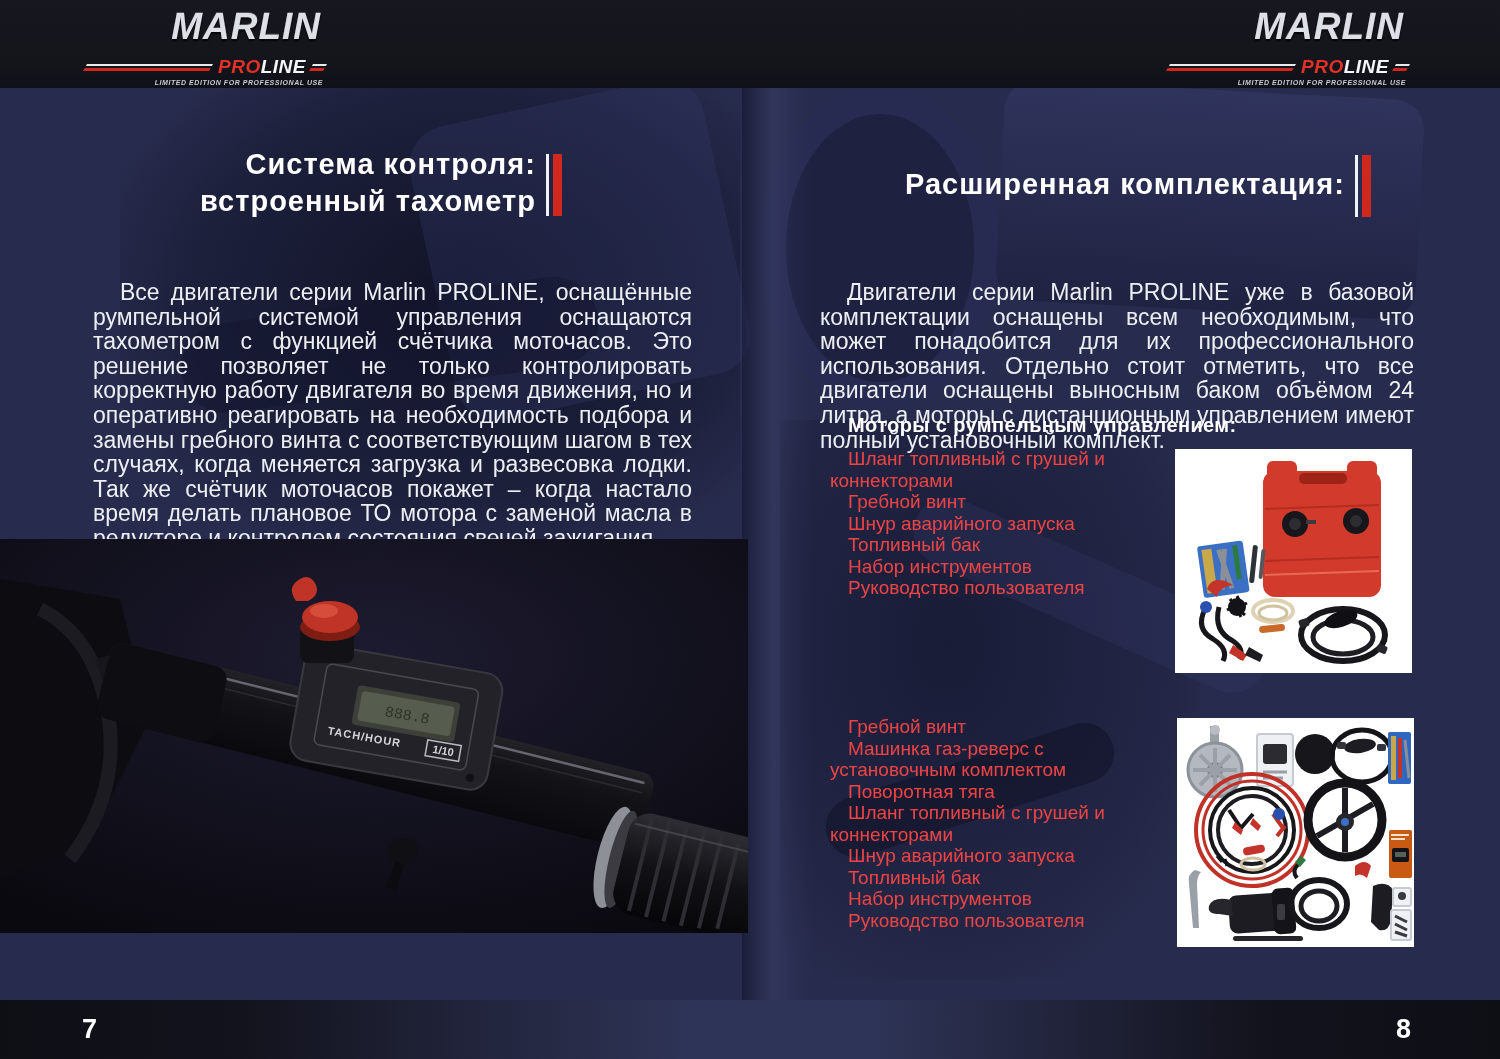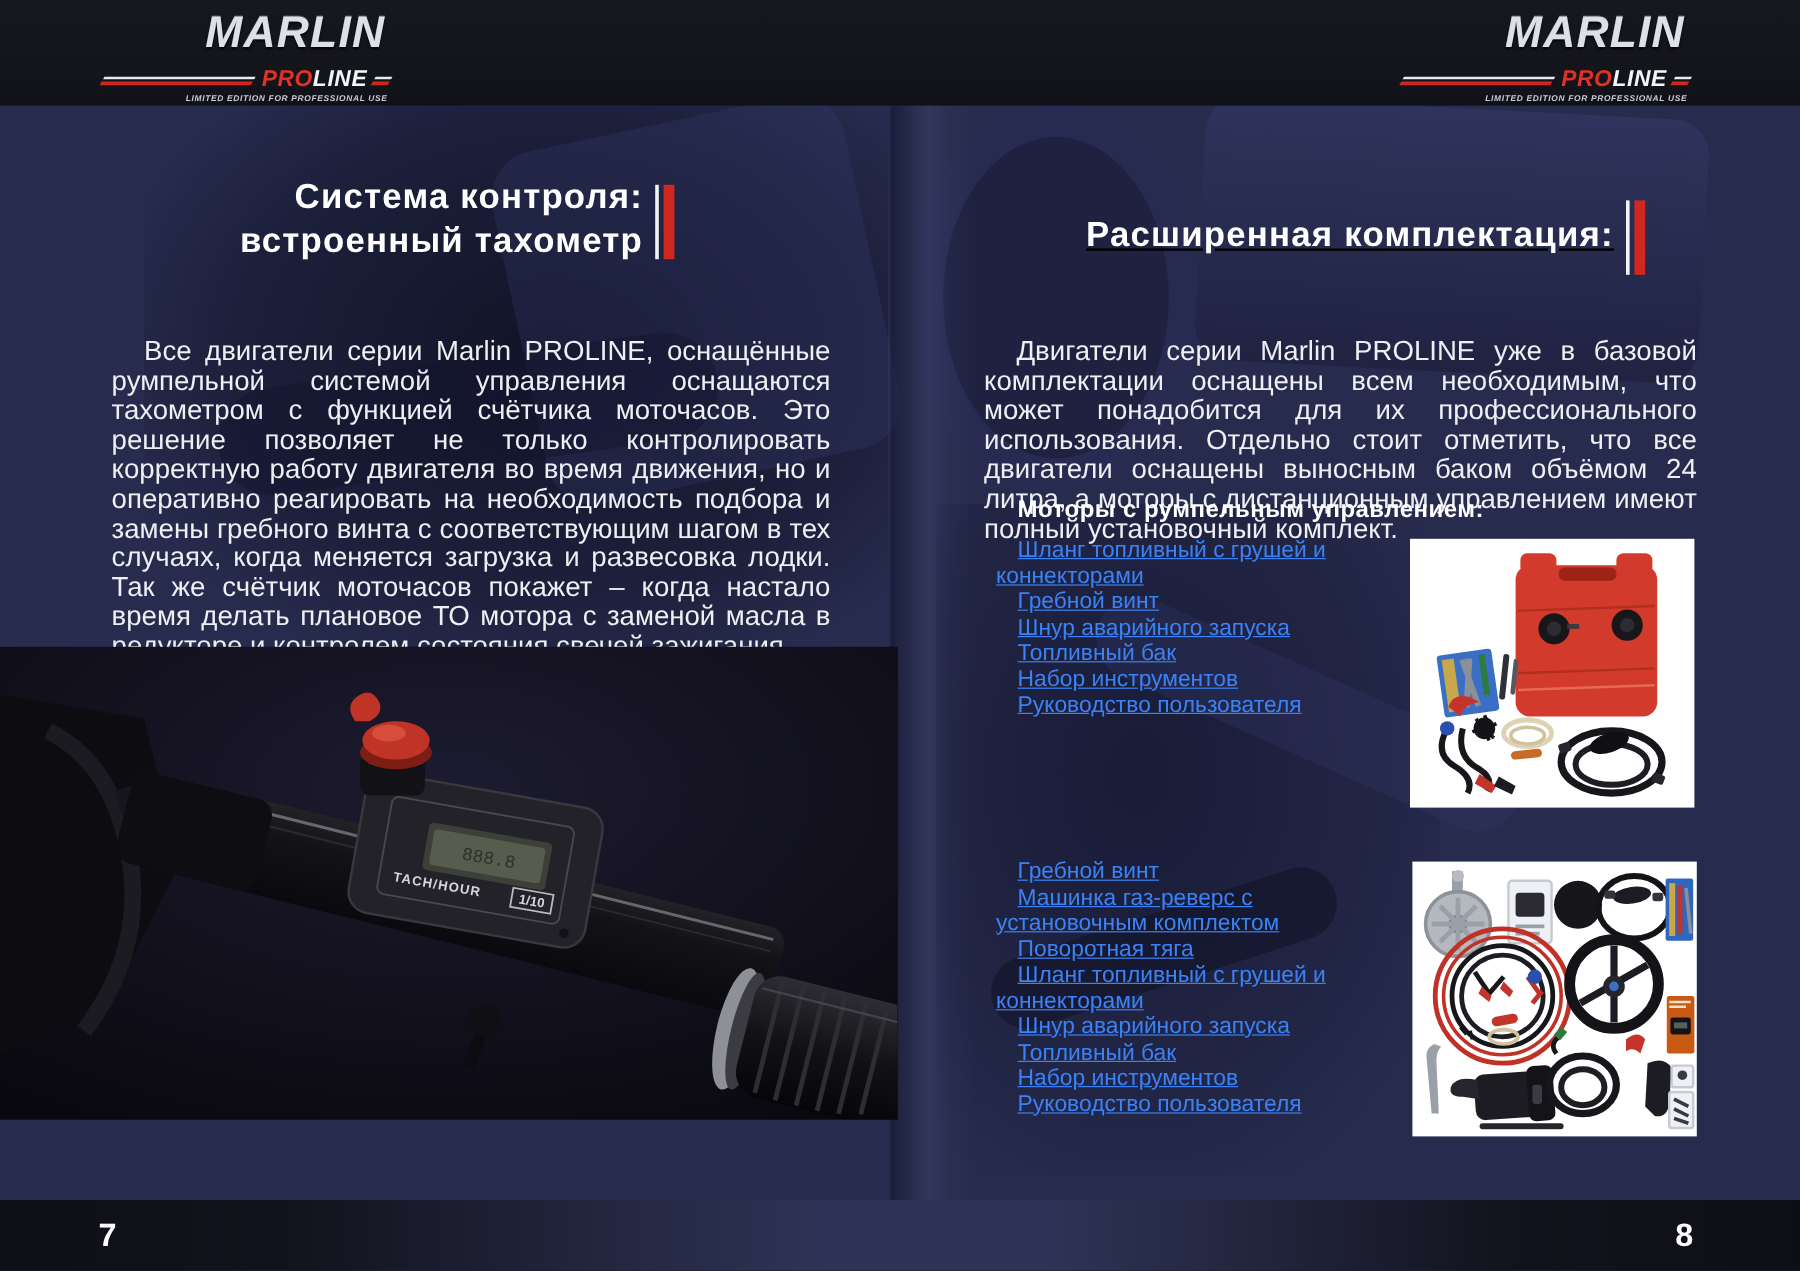--- a/index.html
+++ b/index.html
@@ -38,33 +38,33 @@
          background:linear-gradient(90deg,rgba(0,0,12,.30) 0%,rgba(125,135,195,.12) 45%,rgba(125,135,195,.05) 70%,transparent 100%);}
 
   
   .heading{position:absolute;display:flex;align-items:center;}
   .heading .h-text{text-align:right;color:#ffffff;font-weight:700;font-size:29px;line-height:37px;
                    letter-spacing:1px;white-space:nowrap;}
   .h-bars{display:flex;margin-left:10px;margin-top:3px;}
   .h-bar-white{width:3px;height:62px;background:#f2f3f6;}
   .h-bar-red{width:9px;height:62px;background:#d0281f;margin-left:4px;}
   .heading-left{left:200px;top:146px;}
-  .heading-right{left:905px;top:164px;text-decoration:underline;}
+  .heading-right{left:905px;top:152px;}
 
   
   .body-par{position:absolute;color:#edeff3;font-size:23px;line-height:24.6px;
             text-align:justify;text-indent:27px;}
   .body-par-left{left:93px;top:280px;width:599px;}
   .body-par-right{left:820px;top:280px;width:594px;}
 
   
   .kit-title{position:absolute;left:848px;color:#ffffff;font-weight:700;font-size:20px;letter-spacing:.4px;white-space:nowrap;}
   .kit-title-1{top:414px;}
   .kit-title-2{top:684px;}
-  .kit-list{position:absolute;left:830px;width:338px;color:#3b82f6;font-size:19px;line-height:21.5px;text-decoration:underline;}
+  .kit-list{position:absolute;left:830px;width:338px;color:#ef4444;font-size:19px;line-height:21.5px;}
   .kit-list-1{top:448px;}
   .kit-list-2{top:716px;}
   .kit-item{text-indent:18px;}
 
   
   .product-box{position:absolute;background:#ffffff;}
   .product-box-1{left:1175px;top:449px;width:237px;height:224px;}
   .product-box-2{left:1177px;top:718px;width:237px;height:229px;}
   .product-box svg{display:block;}
 

